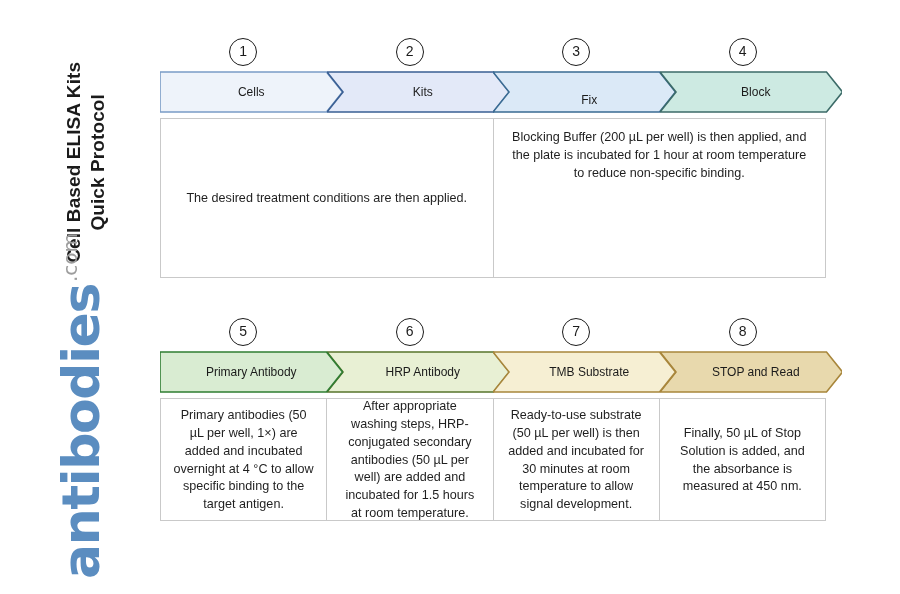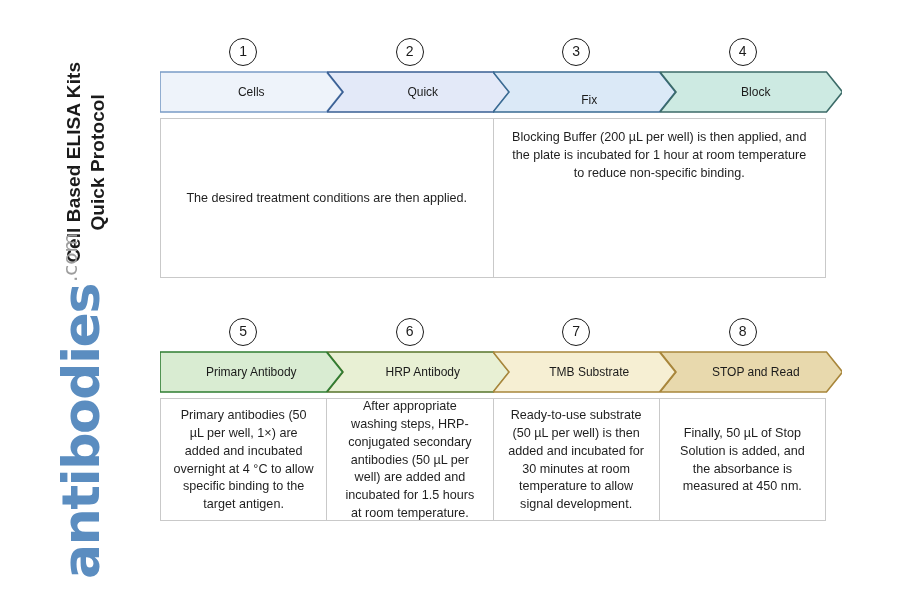--- a/index.html
+++ b/index.html
@@ -146,21 +146,21 @@
             </svg>
           </div>
           <span style="padding-left: 0px;">Cells</span>
         </div>
         <div class="chev" style="left: 166.5px; width: 182.5px;">
           <div class="shape">
             <svg viewBox="0 0 182.5 42" preserveAspectRatio="none">
               <polygon points="0,1 166.5,1 182.5,21 166.5,41 0,41 16,21" fill="#e3e9f8" stroke="#3a5f93" stroke-width="1.6"></polygon>
             </svg>
           </div>
-          <span style="padding-left: 10px;">Quick</span>
+          <span style="padding-left: 10px;">Kits</span>
         </div>
         <div class="chev" style="left: 333px; width: 182.5px;">
           <div class="shape">
             <svg viewBox="0 0 182.5 42" preserveAspectRatio="none">
               <polygon points="0,1 166.5,1 182.5,21 166.5,41 0,41 16,21" fill="#dbe9f7" stroke="#3a6b93" stroke-width="1.6"></polygon>
             </svg>
           </div>
           <span style="padding-left: 10px; margin-top: 15px;">Fix</span>
         </div>
         <div class="chev" style="left: 499.5px; width: 182.5px;">

